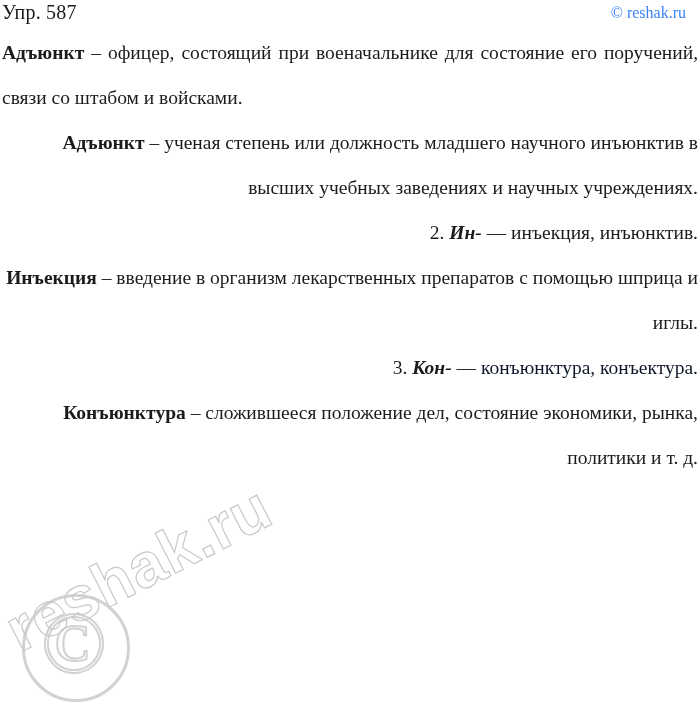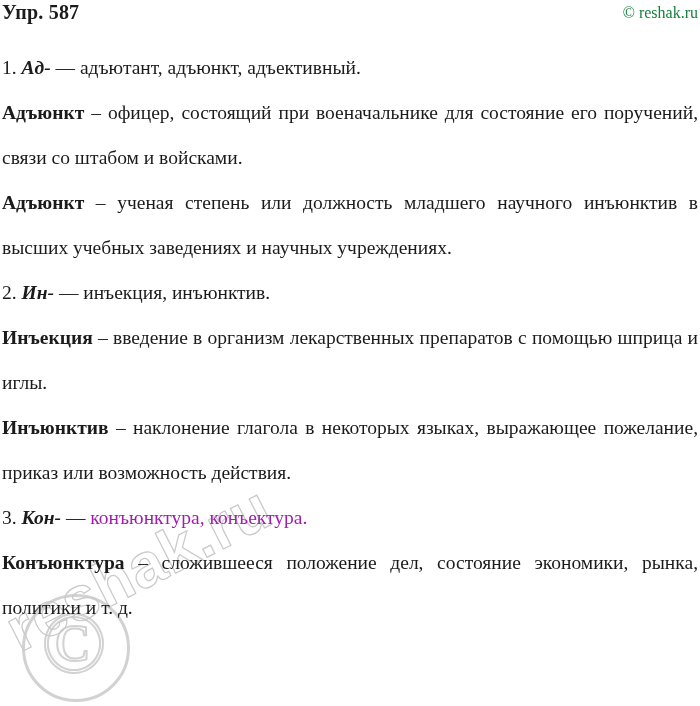--- a/index.html
+++ b/index.html
@@ -29,32 +29,32 @@
     position: relative;
     height: 30px;
     padding: 4px 2px 0 2px;
     box-sizing: border-box;
   }
   .header-title {
     position: absolute;
     left: 2px;
     top: 1px;
     font-size: 20px;
-    font-weight: bold;
+    font-weight: normal;
     letter-spacing: 0.2px;
     line-height: 22px;
     white-space: nowrap;
   }
   .header-copyright {
     position: absolute;
-    right: 2px;
+    right: 14px;
     top: 4px;
     font-size: 16px;
     line-height: 18px;
-    color: #15803d;
+    color: #3b82f6;
     white-space: nowrap;
   }
 
   
   .content {
     position: relative;
     z-index: 2;
     padding: 0 2px;
     box-sizing: border-box;
   }
@@ -62,33 +62,33 @@
   p.para {
     margin: 0;
     font-size: 19.5px;
     line-height: 45px;
     text-align: justify;
     text-justify: inter-word;
     -webkit-hyphens: none;
     hyphens: none;
   }
   p.para.first { margin-top: 15px; }
-  p.para + p.para { margin-top: 0px; }
+  p.para + p.para { margin-top: 0px; text-align: right; }
 
   
   p.para.listline {
     text-align: left;
   }
 
   .hw      { font-weight: bold; }
   .prefix  { font-weight: bold; font-style: italic; }
 
   
   .tint    { color: #6e5a5e; }
-  .tint2   { color: #a21caf; }
+  .tint2   { color: #0f172a; }
 
   
   .wm-layer {
     position: absolute;
     left: 0; top: 0;
     width: 700px; height: 706px;
     pointer-events: none;
     z-index: 1;
   }
   .wm-text {
@@ -143,31 +143,29 @@
     <div class="wm-text wm-bottom">reshak.ru</div>
   </div>
 
   <div class="header">
     <div class="header-title">Упр. 587</div>
     <div class="header-copyright">© reshak.ru</div>
   </div>
 
   <div class="content">
 
-    <p class="para listline first"><span>1.</span> <span class="prefix">Ад-</span> <span>—</span> <span>адъютант, адъюнкт, адъективный.</span></p>
 
     <p class="para"><span class="hw">Адъюнкт</span> <span>–</span> <span>офицер, состоящий при военачальнике для состояние его поручений, связи со штабом и войсками.</span></p>
 
     <p class="para"><span class="hw">Адъюнкт</span> <span>–</span> <span>ученая степень или должность младшего научного инъюнктив в высших учебных заведениях и научных учреждениях.</span></p>
 
 
     <p class="para listline"><span>2.</span> <span class="prefix">Ин-</span> <span>—</span> <span>инъекция, инъюнктив.</span></p>
 
     <p class="para"><span class="hw">Инъекция</span> <span>–</span> <span>введение в организм лекарственных препаратов с помощью шприца и иглы.</span></p>
 
-    <p class="para"><span class="hw">Инъюнктив</span> <span>–</span> <span>наклонение глагола в некоторых языках, выражающее пожелание, приказ или возможность действия.</span></p>
 
     <p class="para listline"><span>3.</span> <span class="prefix">Кон-</span> <span>—</span> <span class="tint2">конъюнктура, конъектура.</span></p>
 
     <p class="para"><span class="hw">Конъюнктура</span> <span>–</span> <span>сложившееся положение дел, состояние экономики, рынка, политики и т. д.</span></p>
 
   </div>
 </div>
 
 </body></html>

